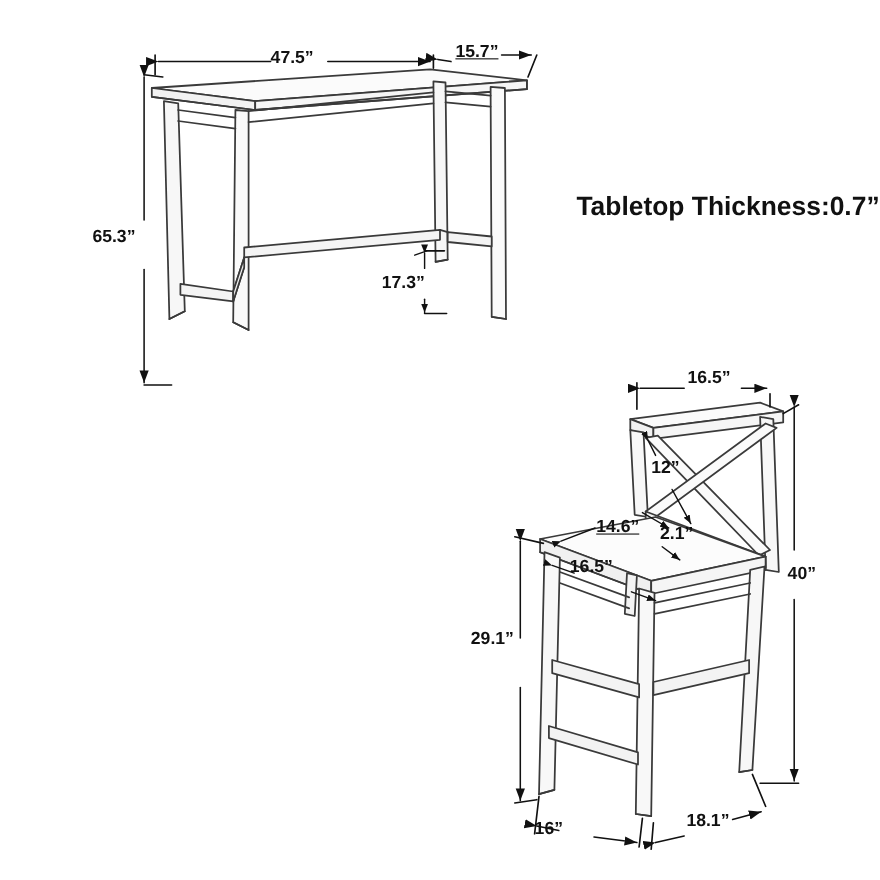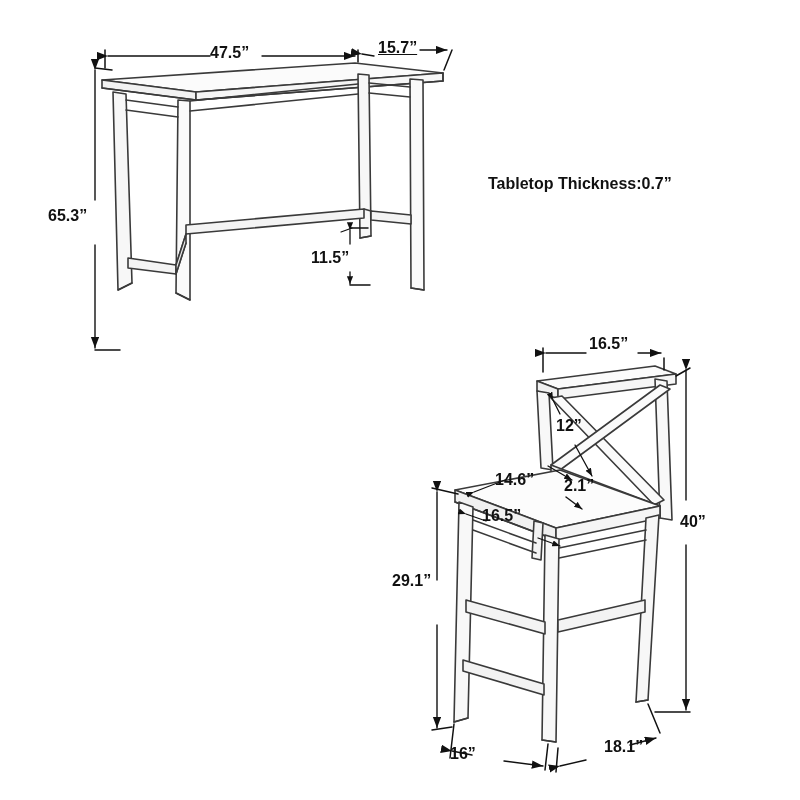--- a/index.html
+++ b/index.html
@@ -11,37 +11,38 @@
     width: 800px;
     height: 800px;
     font-family: "Liberation Sans", sans-serif;
     color: #111111;
     overflow: hidden;
   }
   #stage {
     position: relative;
     width: 656px;
     height: 800px;
+    margin-left: 36px;
   }
   #stage svg.layer {
     position: absolute;
     left: 0;
     top: 0;
     width: 800px;
     height: 800px;
   }
   .label {
     position: absolute;
     font-weight: bold;
     white-space: nowrap;
     line-height: 1;
     color: #111111;
   }
   .dim-label { font-size: 16px; }
-  .note-label { font-size: 16px; }
+  .note-label { font-size: 24px; }
   .title-label { font-size: 22px; }
 </style>
 </head>
 <body>
 
 <div id="stage">
 
   <svg class="layer" viewBox="0 0 800 800">
     <g fill="none" stroke="#3a3a3a" stroke-width="1.6" stroke-linejoin="round" stroke-linecap="round">
 
@@ -196,36 +197,36 @@
       <line x1="630" y1="745" x2="656" y2="738" marker-end="url(#ar)" stroke-width="1.4"></line>
     </g>
   </svg>
 
   <div class="label dim-label" style="left:210px; top:45px;">47.5”</div>
 
   <div class="label dim-label" style="left:378px; top:40px;text-decoration:underline;">15.7”</div>
 
   <div class="label dim-label" style="left:48px; top:208px;">65.3”</div>
 
-  <div class="label dim-label" style="left:311px; top:250px;">11.5”</div>
+  <div class="label dim-label" style="left:311px; top:250px;">17.3”</div>
 
   <div class="label note-label" style="left:488px; top:176px;">Tabletop Thickness:0.7”</div>
 
 
   <div class="label dim-label" style="left:589px; top:336px;">16.5”</div>
 
   <div class="label dim-label" style="left:556px; top:418px;text-align:center;">12”</div>
 
-  <div class="label dim-label" style="left:495px; top:472px;">14.6”</div>
+  <div class="label dim-label" style="left:506px; top:472px;text-decoration:underline;">14.6”</div>
 
   <div class="label dim-label" style="left:564px; top:478px;">2.1”</div>
 
   <div class="label dim-label" style="left:482px; top:508px;">16.5”</div>
 
   <div class="label dim-label" style="left:680px; top:514px;text-align:right;">40”</div>
 
   <div class="label dim-label" style="left:392px; top:573px;">29.1”</div>
 
   <div class="label dim-label" style="left:450px; top:746px;">16”</div>
 
-  <div class="label dim-label" style="left:604px; top:739px;">18.1”</div>
+  <div class="label dim-label" style="left:588px; top:739px;">18.1”</div>
 
 </div>
 
 </body></html>

